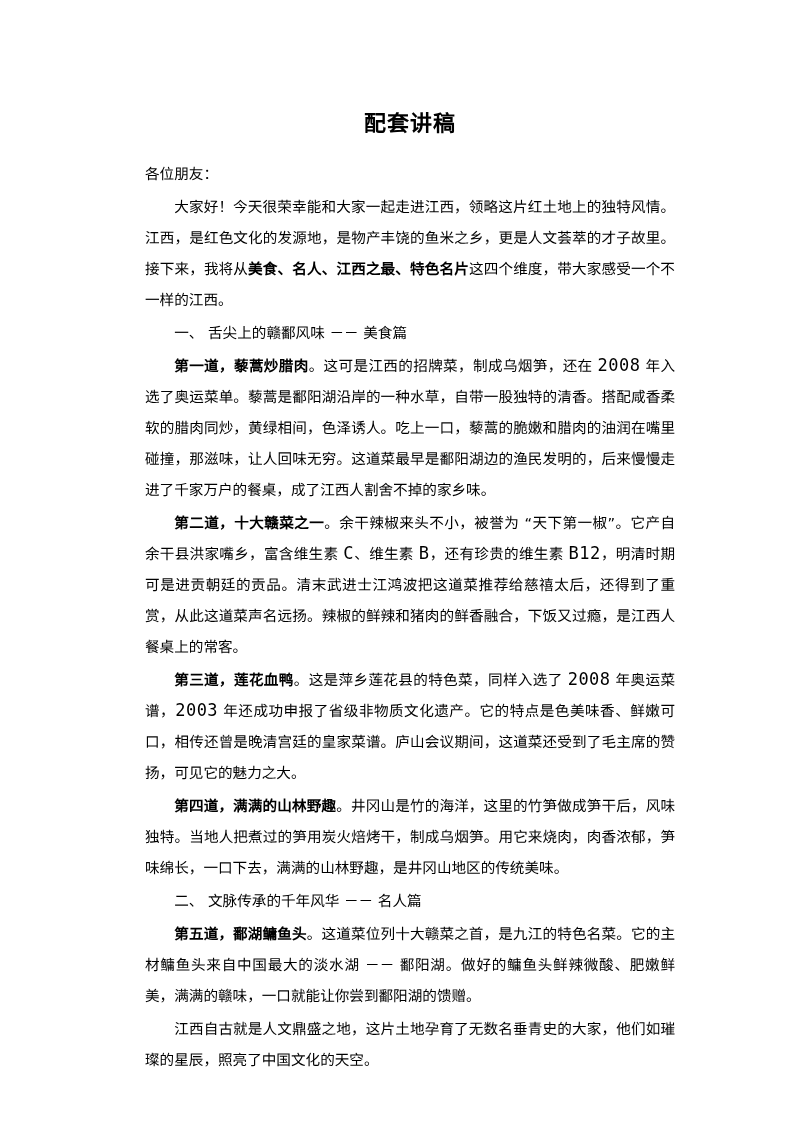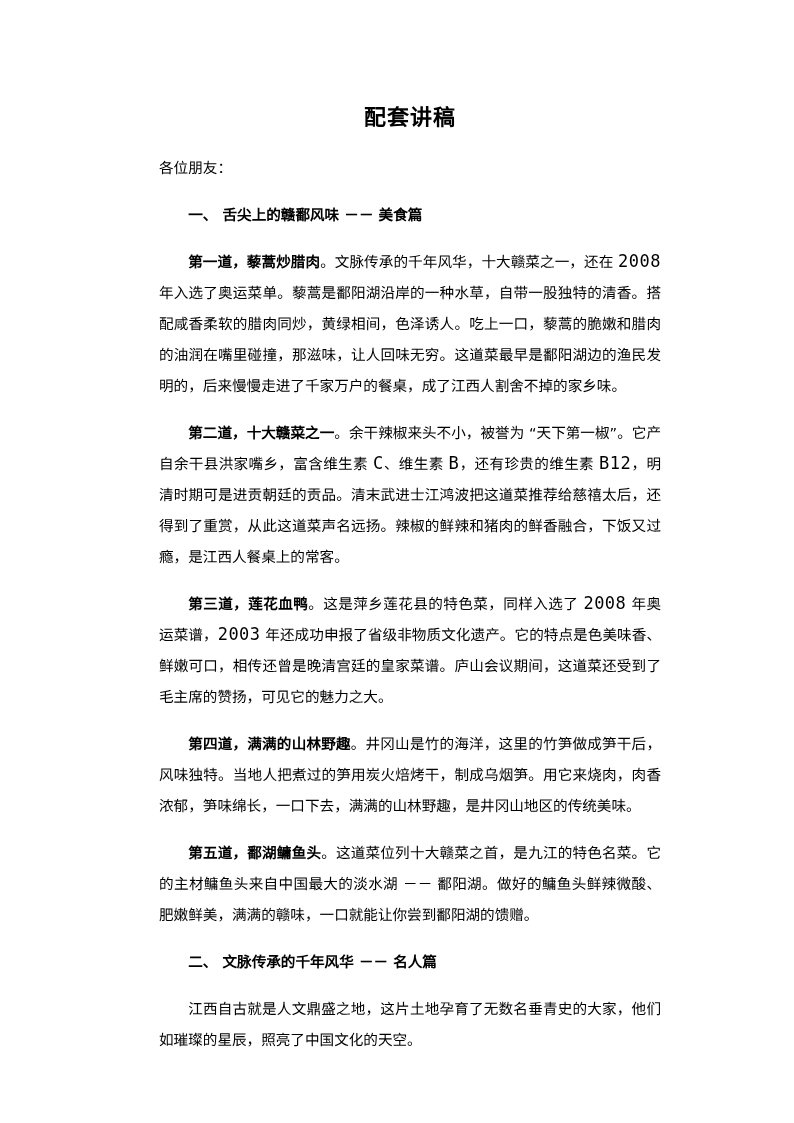--- a/index.html
+++ b/index.html
@@ -16,54 +16,54 @@
     position: relative;
     width: 794px;
     height: 1123px;
     background: #ffffff;
     overflow: hidden;
     box-sizing: border-box;
   }
   .content {
     position: absolute;
     left: 143px;
-    top: 100px;
+    top: 106px;
     width: 534px;
   }
   .doc-title {
     text-align: center;
     font-family: "DejaVu Serif", "Liberation Serif", serif;
     font-size: 22px;
     font-weight: 700;
     line-height: 34px;
     letter-spacing: 1px;
     margin: 0 0 18px 0;
     padding: 0;
     color: #000000;
   }
   p.para {
-    margin: 16px;
+    margin: 2px;
     padding: 0;
     font-size: 14.6px;
     line-height: 31px;
     text-align: justify;
     text-justify: inter-ideograph;
     letter-spacing: 0px;
     color: #000000;
     word-break: break-all;
   }
   p.indent2 {
     text-indent: 2em;
   }
   p.salutation {
     text-indent: 0;
   }
   p.heading-num {
     text-indent: 2em;
-    font-weight: 700;
+    font-weight: 400;
   }
   .b {
     font-weight: 700;
   }
   .latin {
     font-family: "DejaVu Sans Mono", "Liberation Mono", monospace;
     font-size: 17px;
     letter-spacing: 0.5px;
   }
   .dash {
@@ -73,32 +73,33 @@
 </head>
 <body>
 
 <div class="page">
   <div class="content">
 
     <h1 class="doc-title">配套讲稿</h1>
 
     <p class="para salutation">各位朋友：</p>
 
+    <p class="para indent2"><span>大家好！今天很荣幸能和大家一起走进江西，领略这片红土地上的独特风情。江西，是红色文化的发源地，是物产丰饶的鱼米之乡，更是人文荟萃的才子故里。接下来，我将从</span><span class="b">美食、名人、江西之最、特色名片</span><span>这四个维度，带大家感受一个不一样的江西。</span></p>
 
     <p class="para heading-num">一、 舌尖上的赣鄱风味 －－ 美食篇</p>
 
 
-    <p class="para indent2"><span class="b">第一道，藜蒿炒腊肉</span><span>。文脉传承的千年风华，十大赣菜之一，还在 </span><span class="latin">2008</span><span> 年入选了奥运菜单。藜蒿是鄱阳湖沿岸的一种水草，自带一股独特的清香。搭配咸香柔软的腊肉同炒，黄绿相间，色泽诱人。吃上一口，藜蒿的脆嫩和腊肉的油润在嘴里碰撞，那滋味，让人回味无穷。这道菜最早是鄱阳湖边的渔民发明的，后来慢慢走进了千家万户的餐桌，成了江西人割舍不掉的家乡味。</span></p>
+    <p class="para indent2"><span class="b">第一道，藜蒿炒腊肉</span><span>。这可是江西的招牌菜，制成乌烟笋，还在 </span><span class="latin">2008</span><span> 年入选了奥运菜单。藜蒿是鄱阳湖沿岸的一种水草，自带一股独特的清香。搭配咸香柔软的腊肉同炒，黄绿相间，色泽诱人。吃上一口，藜蒿的脆嫩和腊肉的油润在嘴里碰撞，那滋味，让人回味无穷。这道菜最早是鄱阳湖边的渔民发明的，后来慢慢走进了千家万户的餐桌，成了江西人割舍不掉的家乡味。</span></p>
 
     <p class="para indent2"><span class="b">第二道，十大赣菜之一</span><span>。余干辣椒来头不小，被誉为 “天下第一椒”。它产自余干县洪家嘴乡，富含维生素 </span><span class="latin">C</span><span>、维生素 </span><span class="latin">B</span><span>，还有珍贵的维生素 </span><span class="latin">B12</span><span>，明清时期可是进贡朝廷的贡品。清末武进士江鸿波把这道菜推荐给慈禧太后，还得到了重赏，从此这道菜声名远扬。辣椒的鲜辣和猪肉的鲜香融合，下饭又过瘾，是江西人餐桌上的常客。</span></p>
 
     <p class="para indent2"><span class="b">第三道，莲花血鸭</span><span>。这是萍乡莲花县的特色菜，同样入选了 </span><span class="latin">2008</span><span> 年奥运菜谱，</span><span class="latin">2003</span><span> 年还成功申报了省级非物质文化遗产。它的特点是色美味香、鲜嫩可口，相传还曾是晚清宫廷的皇家菜谱。庐山会议期间，这道菜还受到了毛主席的赞扬，可见它的魅力之大。</span></p>
 
     <p class="para indent2"><span class="b">第四道，满满的山林野趣</span><span>。井冈山是竹的海洋，这里的竹笋做成笋干后，风味独特。当地人把煮过的笋用炭火焙烤干，制成乌烟笋。用它来烧肉，肉香浓郁，笋味绵长，一口下去，满满的山林野趣，是井冈山地区的传统美味。</span></p>
 
+    <p class="para heading-num">二、 文脉传承的千年风华 －－ 名人篇</p>
+
     <p class="para indent2"><span class="b">第五道，鄱湖鳙鱼头</span><span>。这道菜位列十大赣菜之首，是九江的特色名菜。它的主材鳙鱼头来自中国最大的淡水湖 </span><span class="dash">－－</span><span> 鄱阳湖。做好的鳙鱼头鲜辣微酸、肥嫩鲜美，满满的赣味，一口就能让你尝到鄱阳湖的馈赠。</span></p>
-
-    <p class="para heading-num">二、 文脉传承的千年风华 －－ 名人篇</p>
 
     <p class="para indent2">江西自古就是人文鼎盛之地，这片土地孕育了无数名垂青史的大家，他们如璀璨的星辰，照亮了中国文化的天空。</p>
 
   </div>
 </div>
 
 </body></html>

